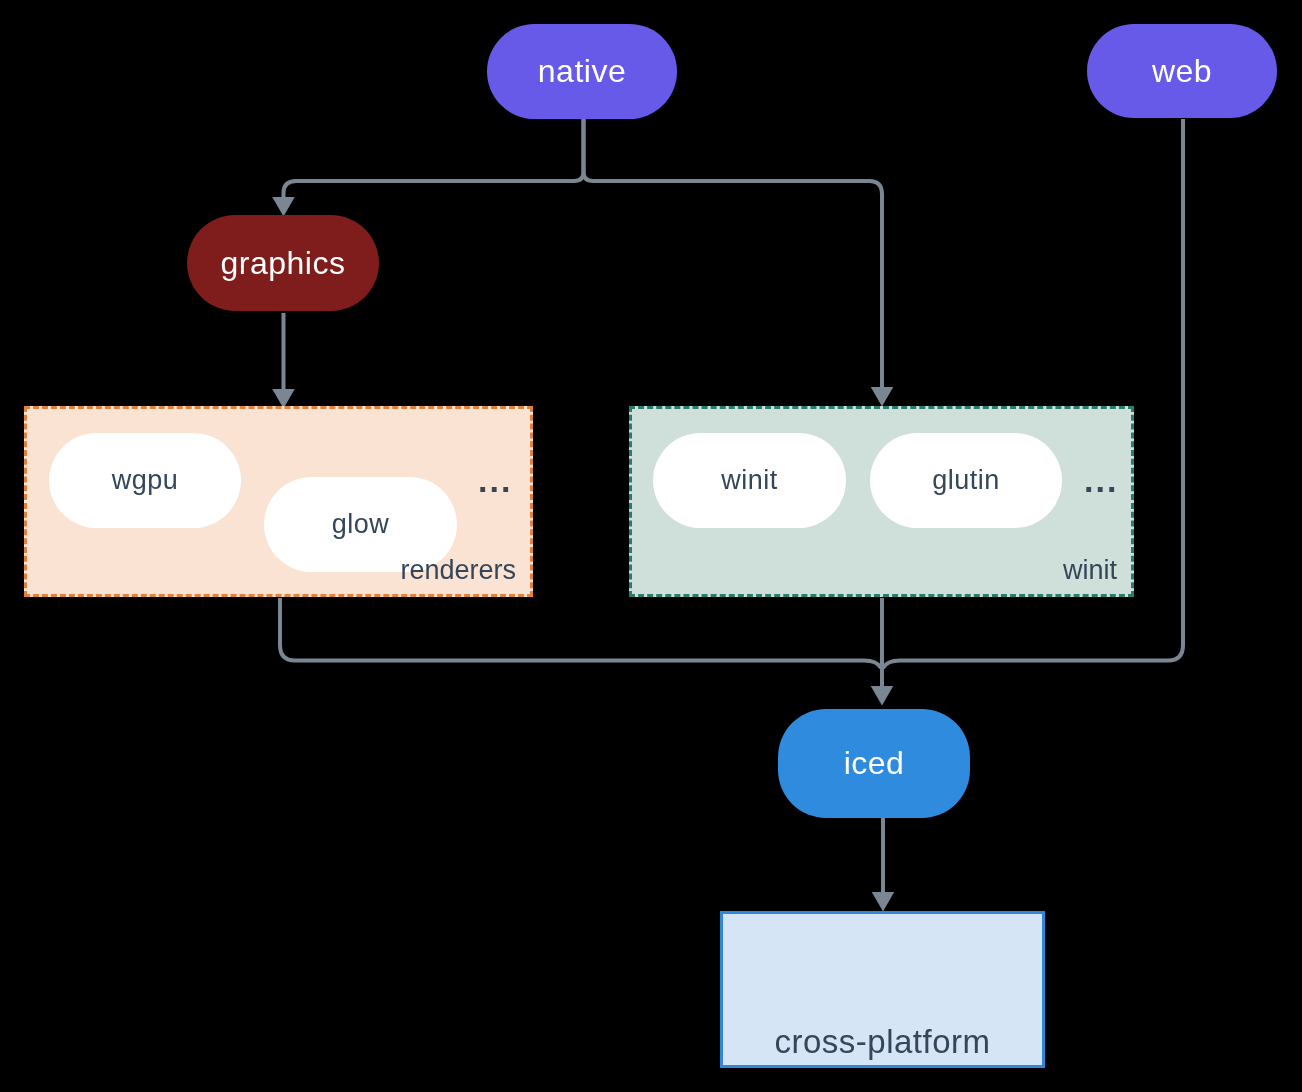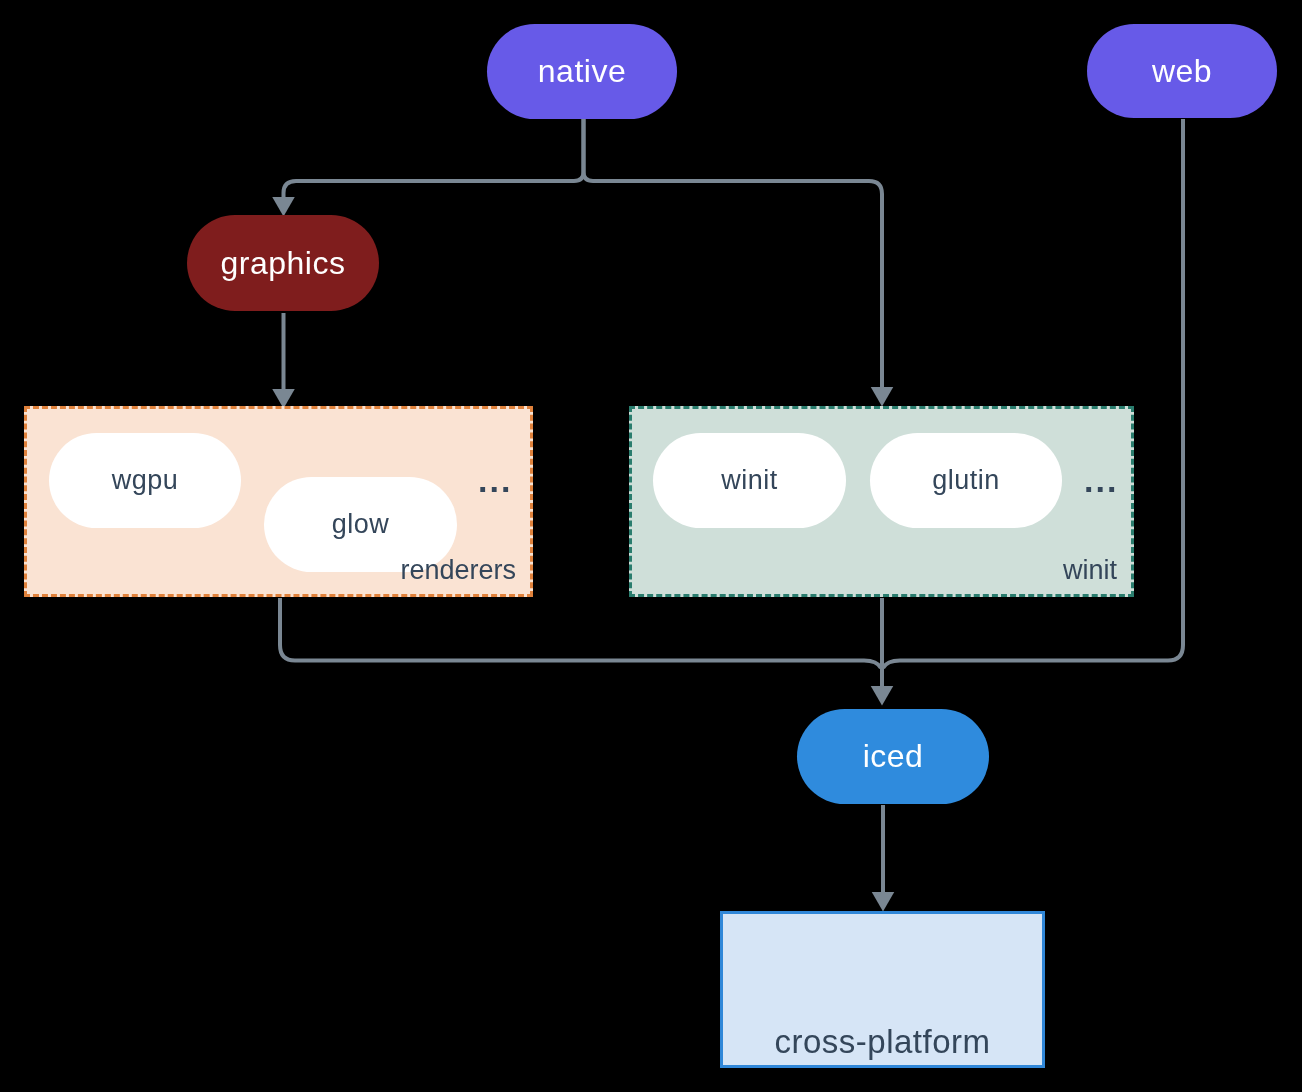--- a/index.html
+++ b/index.html
@@ -105,21 +105,21 @@
     <div class="inner-pill" style="left:238px;top:24px;width:192px;height:95px;">
       <span>glutin</span>
     </div>
     <div class="inner-pill" style="left:21px;top:24px;width:193px;height:95px;">
       <span>winit</span>
     </div>
     <span class="ellipsis" style="left:452px;top:52px;">...</span>
     <span class="group-label">winit</span>
   </div>
 
-  <div class="pill iced" style="left:797px;top:709px;width:192px;height:95px;text-align:right;">
+  <div class="pill iced" style="left:778px;top:709px;width:192px;height:109px;text-align:right;">
     <span>iced</span>
   </div>
 
   <div class="app-box">
     <span>cross-platform</span>
   </div>
 
 </div>
 
 </body></html>

